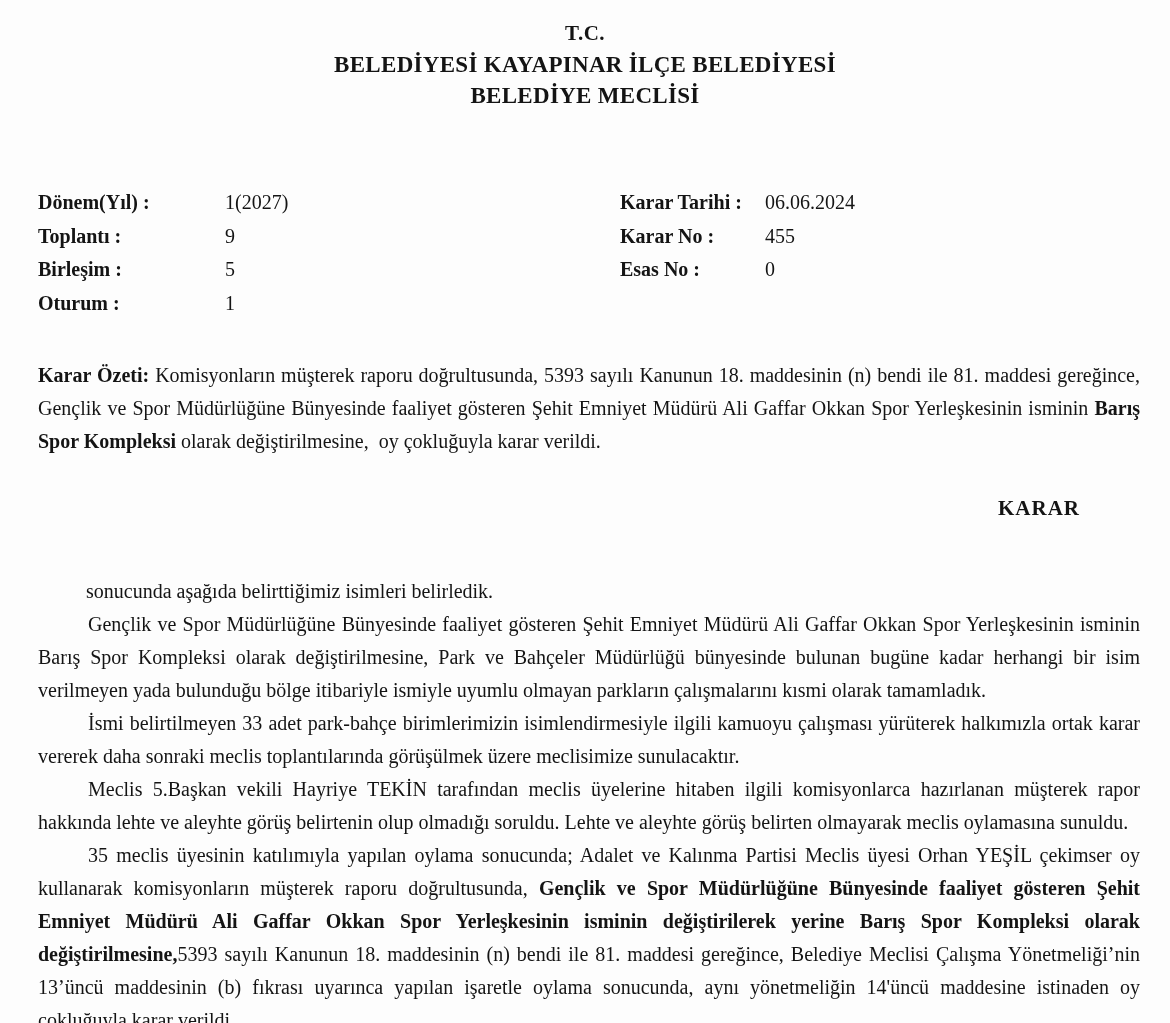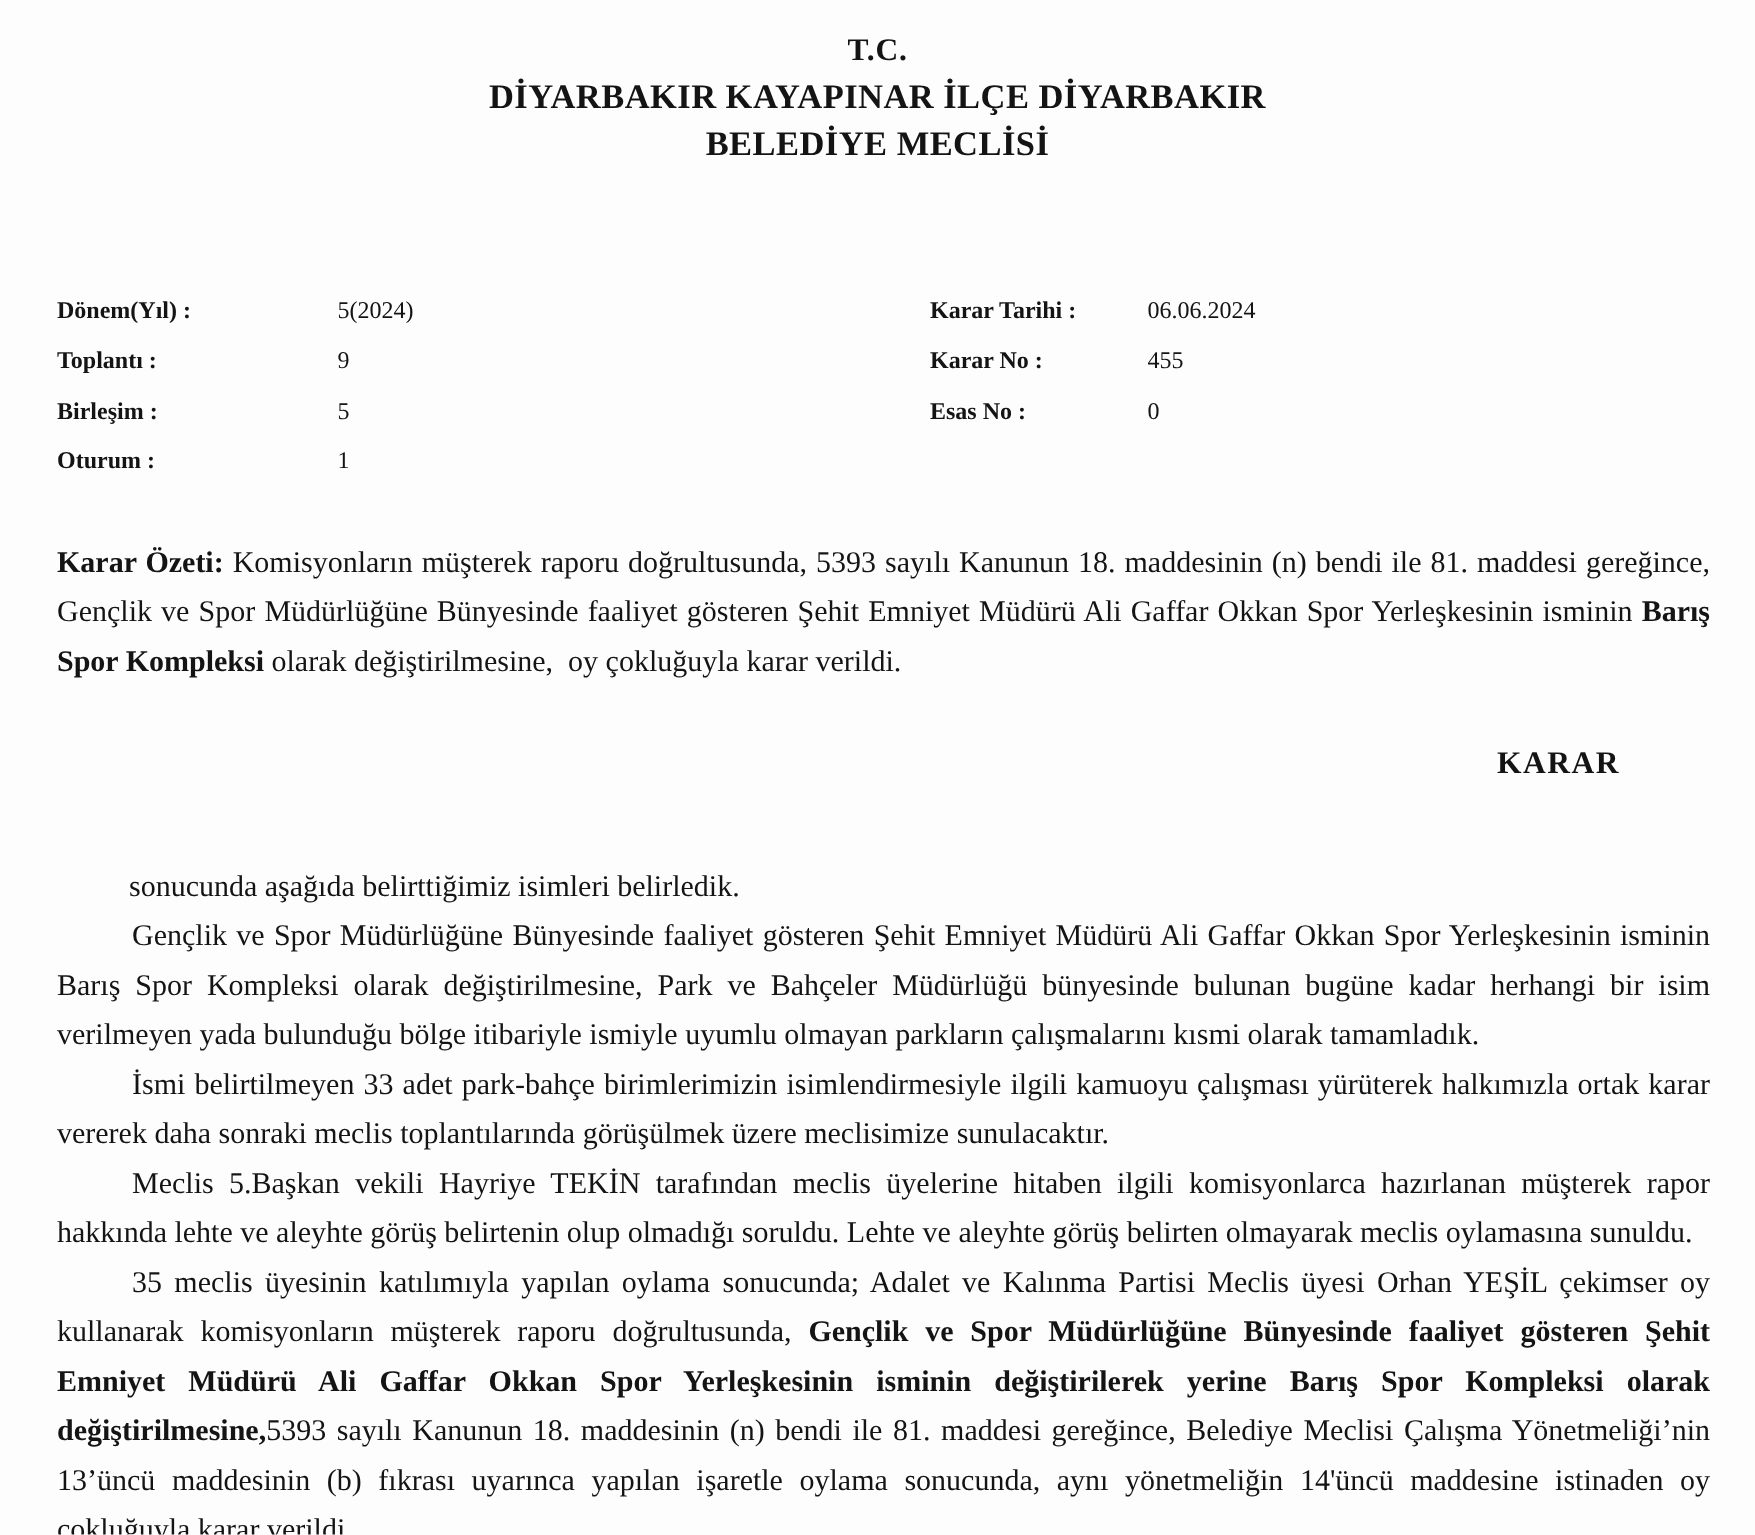--- a/index.html
+++ b/index.html
@@ -30,22 +30,22 @@
   
   .meta {
     display: flex;
     margin-top: 80px;
   }
   .meta-col-left { width: 582px; }
   .meta-col-right { flex: 1; }
   .meta-row {
     display: flex;
     height: 33.5px;
-    align-items: center;
-    font-size: 16px;
+    align-items: flex-start;
+    font-size: 20px;
   }
   .meta-row .lbl { font-weight: bold; }
   .meta-col-left .lbl { width: 187px; }
   .meta-col-right .lbl { width: 145px; }
   .meta-row .val { font-weight: normal; }
   
   .summary {
     margin-top: 34px;
     font-size: 20px;
     line-height: 33px;
@@ -71,29 +71,29 @@
   .doc-body p { text-indent: 50px; }
   .doc-body p.no-indent { text-indent: 0; margin-left: 48px; }
 </style>
 </head>
 <body>
 
 <div class="page">
 
   <div class="doc-header">
     <div class="tc">T.C.</div>
-    <div class="org">DİYARBAKIR KAYAPINAR İLÇE DİYARBAKIR</div>
+    <div class="org">BELEDİYESİ KAYAPINAR İLÇE BELEDİYESİ</div>
     <div class="org">BELEDİYE MECLİSİ</div>
   </div>
 
   <div class="meta">
     <div class="meta-col-left">
       <div class="meta-row">
         <span class="lbl">Dönem(Yıl) :</span>
-        <span class="val">5(2024)</span>
+        <span class="val">1(2027)</span>
       </div>
       <div class="meta-row">
         <span class="lbl">Toplantı :</span>
         <span class="val">9</span>
       </div>
       <div class="meta-row">
         <span class="lbl">Birleşim :</span>
         <span class="val">5</span>
       </div>
       <div class="meta-row">

